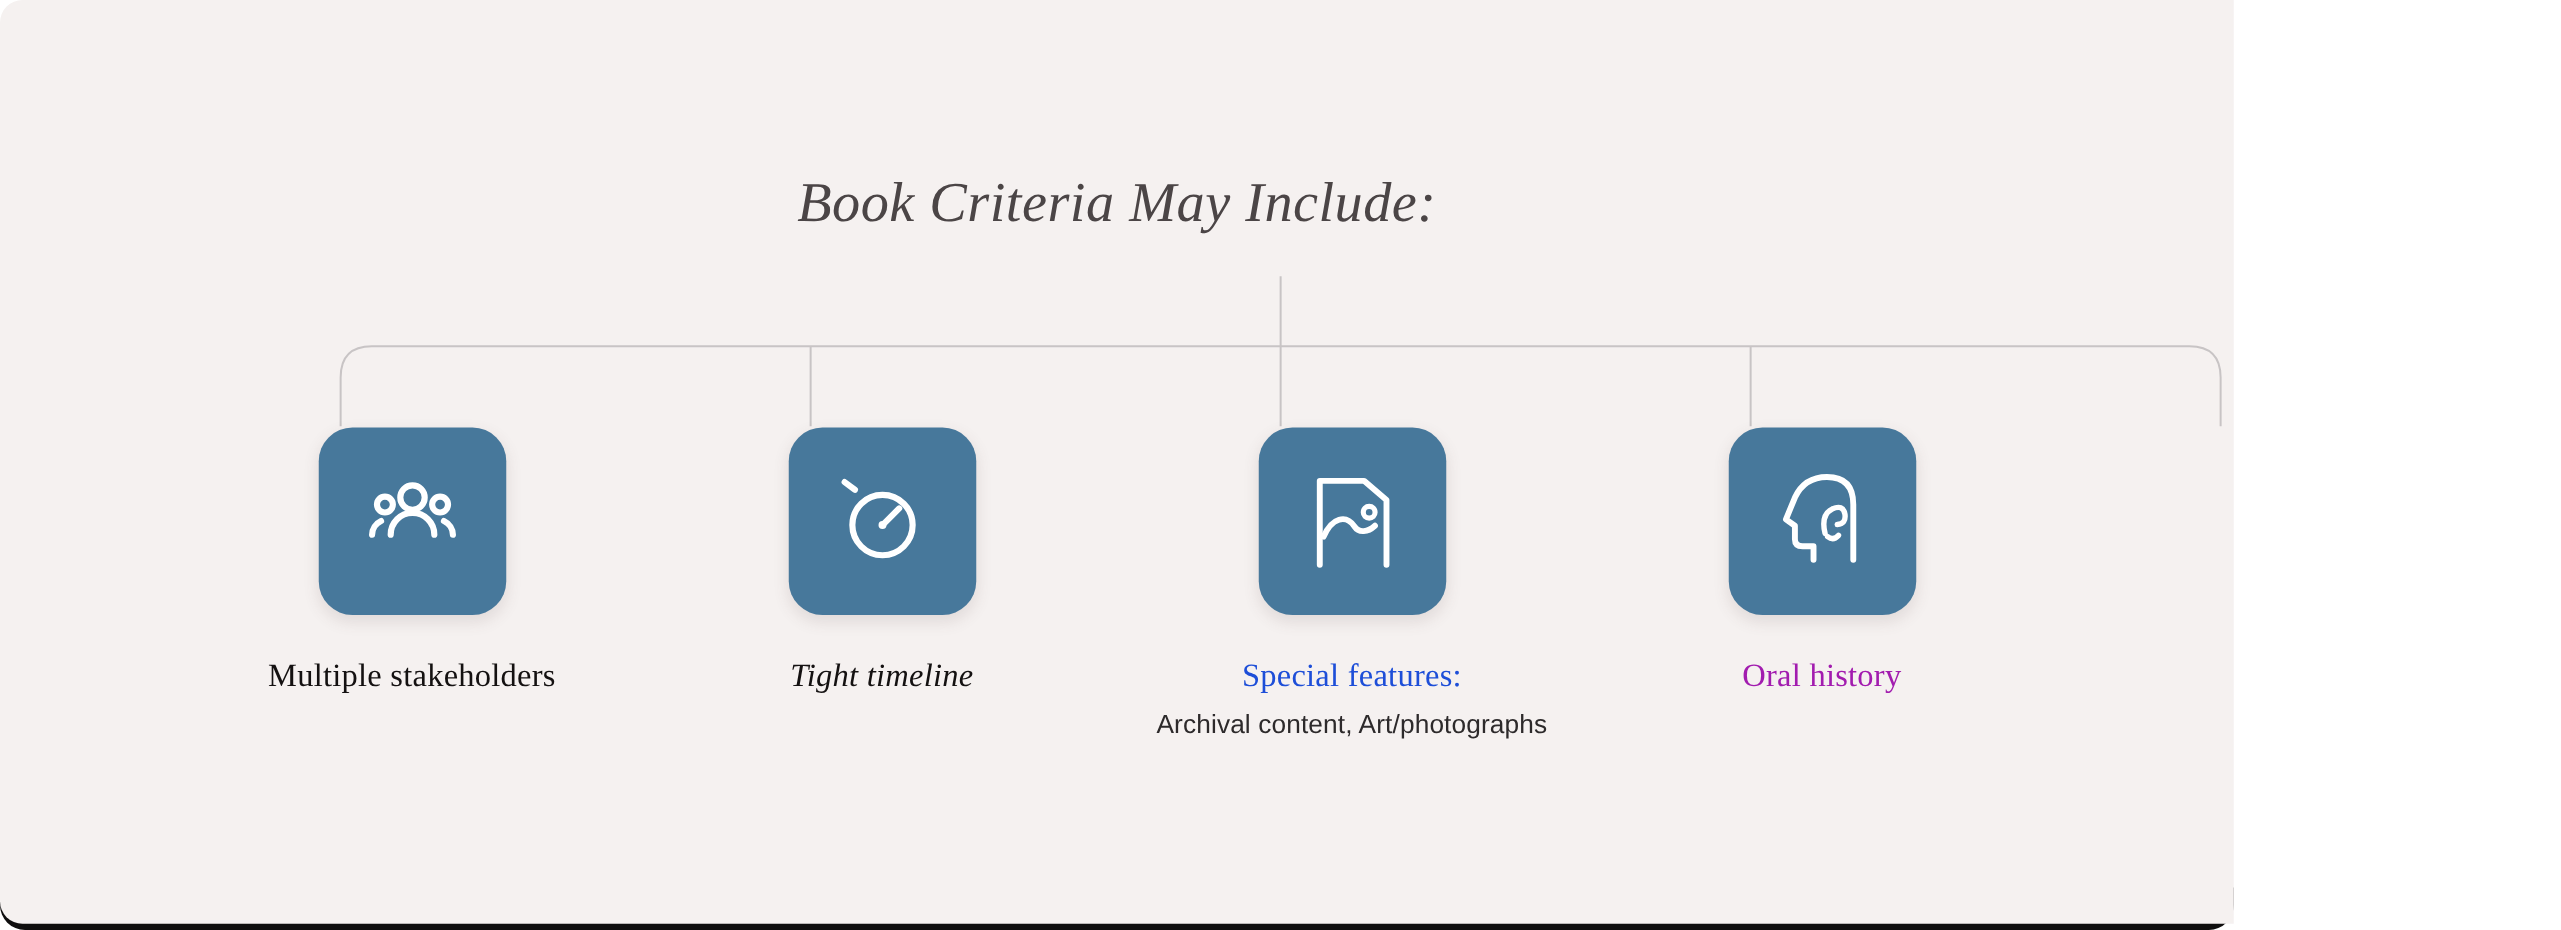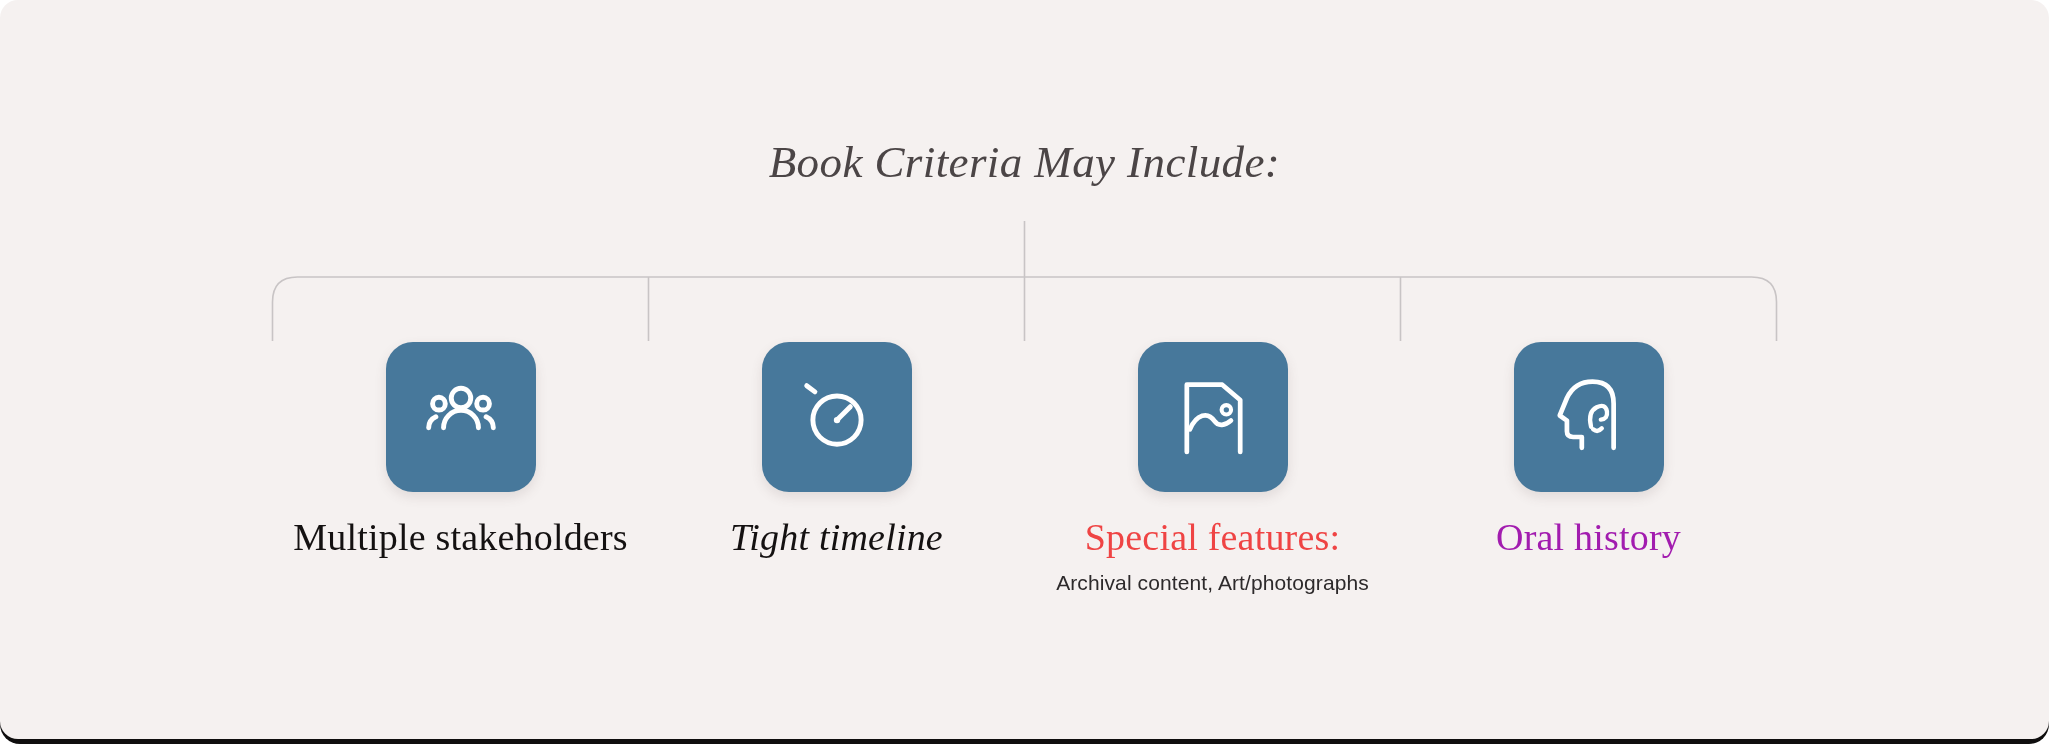--- a/index.html
+++ b/index.html
@@ -1,18 +1,18 @@
 <!DOCTYPE html>
 <html><head>
 <meta charset="utf-8">
 <style>
   html,body{margin:0;padding:0;background:#ffffff;}
   .stage{
     position:relative;
-    width:2049px;height:744px;
+    width:1787px;height:744px;
     overflow:hidden;
     font-family:"Liberation Serif", serif;
   }
   
   .underlay{
     position:absolute;left:0;right:0;bottom:0;height:34px;
     border-radius:0 0 20px 20px;
   }
   
   .card{
@@ -35,22 +35,22 @@
     width:376px;
     display:flex;flex-direction:column;align-items:center;
   }
   .tile{
     width:150px;height:150px;border-radius:27px;
     display:flex;align-items:center;justify-content:center;
     box-shadow:0 5px 12px rgba(96,70,70,0.13);
   }
   .tile svg{display:block;}
   .label{
-    margin-top:23px;
-    font-size:38px;
+    margin-top:34px;
+    font-size:26px;
     letter-spacing:0.2px;
     white-space:nowrap;
   }
   .sublabel{
     margin-top:12px;
     font-family:"Liberation Sans", sans-serif;
     font-size:21px;
     letter-spacing:0.1px;
     white-space:nowrap;
     text-align:right;
@@ -103,21 +103,21 @@
 
 
     <div class="col">
       <div class="tile" style="background: rgb(71, 120, 155);">
         <svg width="78" height="78" viewBox="0 0 76 76" fill="none" stroke="#ffffff" stroke-width="4.6" stroke-linecap="round" stroke-linejoin="round">
           <path d="M 12.5 72 V 6.5 H 47 L 64.5 21.5 V 72"></path>
           <circle cx="51" cy="31" r="4.6" stroke-width="4"></circle>
           <path d="M 15.5 50 C 22 35 33 32.5 39.5 42 C 43 47.5 50 46.5 55.5 41.5"></path>
         </svg>
       </div>
-      <div class="label" style="color: #ef4444;">Special features:</div>
+      <div class="label" style="color: #1d4ed8;">Special features:</div>
       <div class="sublabel" style="color: rgb(45, 42, 43);">Archival content, Art/photographs</div>
     </div>
 
     <div class="col">
       <div class="tile" style="background: rgb(71, 120, 155);">
         <svg width="78" height="78" viewBox="0 0 76 76" fill="none" stroke="#ffffff" stroke-width="4.6" stroke-linecap="round" stroke-linejoin="round">
           <path d="M 62 68 V 25 Q 62 3.5 41.5 3.5 Q 24 3.5 16.5 19.5 L 9.5 36.5 L 16.5 41.5 V 52 Q 16.5 57.5 22.5 57.5 H 31 V 68"></path>
           <path d="M 40 47.5 Q 36.5 33 45.5 28.5 Q 54 24.5 55.5 32.5 Q 56.5 40 49.5 40.5" stroke-width="4.2"></path>
           <path d="M 42 50 Q 46.5 53.5 50.5 49" stroke-width="4.2"></path>
         </svg>

